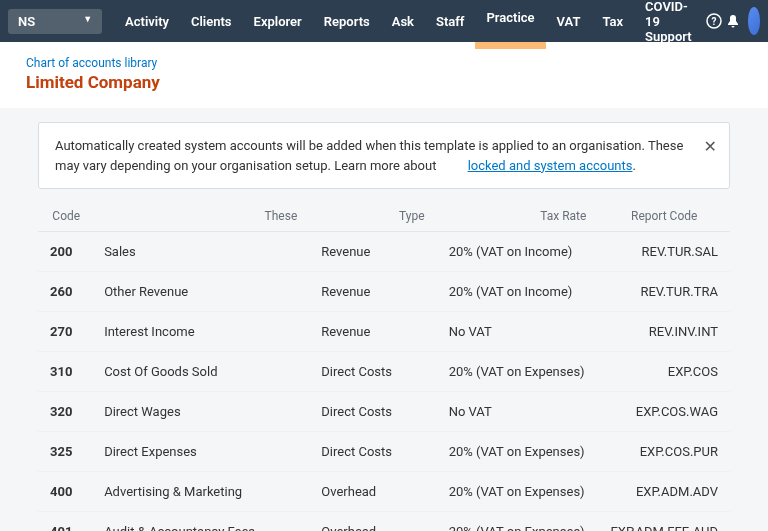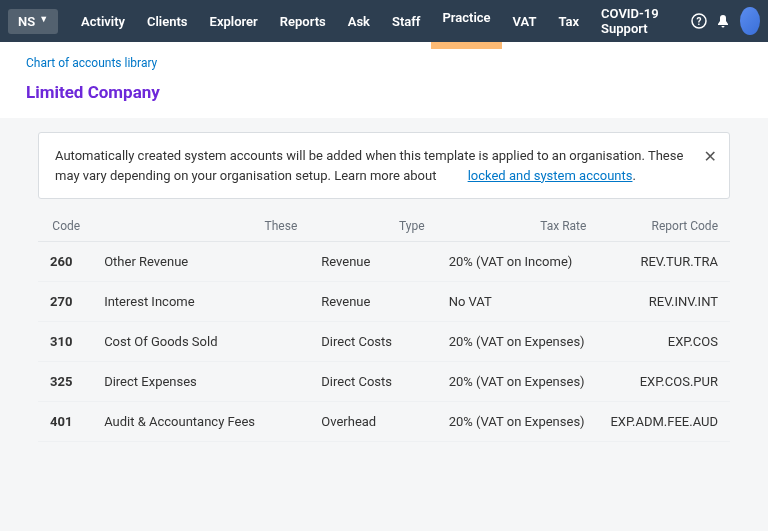--- a/index.html
+++ b/index.html
@@ -1,38 +1,38 @@
 <!DOCTYPE html>
 <html><head>
   <meta charset="utf-8">
   <style>
     * { margin: 0; padding: 0; box-sizing: border-box; }
     body { font-family: -apple-system, BlinkMacSystemFont, "Segoe UI", Roboto, sans-serif; font-size: 13px; color: #333; background: #f5f6f7; }
     
     .top-nav { background: #2d3e50; display: flex; align-items: center; padding: 0 8px; height: 42px; }
-    .org-selector { background: #53616f; color: #fff; padding: 5px 10px; border-radius: 3px; font-weight: 600; font-size: 13px; display: flex; margin-right: 12px; cursor: pointer; }
+    .org-selector { background: #53616f; color: #fff; padding: 5px 10px; border-radius: 3px; font-weight: 600; font-size: 13px; display: flex; margin-right: 12px; cursor: pointer; gap: 44px; }
     .org-selector .caret { margin-left: 4px; font-size: 9px; }
     .nav-item { color: #fff; padding: 9px 11px; font-size: 13px; font-weight: 600; height: 55px; display: flex; align-items: center; cursor: pointer; }
     .nav-item.active { border-bottom: 7px solid #fdba74; }
     .nav-spacer { flex: 1; }
     .nav-icon { color: #fff; width: 28px; height: 28px; display: flex; align-items: center; justify-content: center; cursor: pointer; margin: 0 2px; }
     .avatar { width: 28px; height: 28px; border-radius: 50%; background: linear-gradient(135deg,#5b8def,#3a6fd8); margin-left: 6px; cursor: pointer; }
     
     .page-header { background: #fff; padding: 14px 26px 16px; }
     .breadcrumb { color: #0077c8; font-size: 12px; cursor: pointer; }
-    .page-title { font-size: 17px; font-weight: 700; color: #6d28d9; margin-top: 12px; }
+    .page-title { font-size: 17px; font-weight: 700; color: #c2410c; margin-top: 2px; }
     
     .content { padding: 14px 38px; }
     .info-box { background: #fff; border: 1px solid #d9dde1; border-radius: 3px; padding: 13px 36px 13px 16px; font-size: 13px; color: #333; line-height: 1.5; position: relative; margin-bottom: 10px; }
     .info-box a { color: #0077c8; text-decoration: underline; cursor: pointer; padding-left: 28px; }
     .info-close { position: absolute; right: 12px; top: 12px; cursor: pointer; color: #555; font-size: 16px; }
     
     .accounts-table { width: 100%; border-collapse: collapse; }
     .accounts-table th { text-align: right; font-weight: 400; color: #68707a; font-size: 12px; padding: 10px 12px 8px; border-bottom: 1px solid #e4e7ea; }
-    .accounts-table th.right { text-align: right; }
+    .accounts-table th.right { text-align: center; }
     .accounts-table td { padding: 12px 12px; font-size: 13px; color: #333; border-bottom: 1px solid #eef0f2; }
     .accounts-table td.code { font-weight: 700; width: 55px; }
     .accounts-table td.right { text-align: right; }
     .col-name { width: 260px; }
     .col-type { width: 145px; }
     .col-tax { width: 190px; }
   </style>
 </head>
 <body>
 
@@ -84,20 +84,27 @@
       <tr>
         <th>Code</th>
         <th class="col-name">These</th>
         <th class="col-type">Type</th>
         <th class="col-tax">Tax Rate</th>
         <th class="right">Report Code</th>
       </tr>
     </thead>
     <tbody id="table-body">
         <tr>
+          <td class="code">200</td>
+          <td>Sales</td>
+          <td>Revenue</td>
+          <td>20% (VAT on Income)</td>
+          <td class="right">REV.TUR.SAL</td>
+        </tr>
+        <tr>
           <td class="code">260</td>
           <td>Other Revenue</td>
           <td>Revenue</td>
           <td>20% (VAT on Income)</td>
           <td class="right">REV.TUR.TRA</td>
         </tr>
         <tr>
           <td class="code">270</td>
           <td>Interest Income</td>
           <td>Revenue</td>
@@ -105,25 +112,39 @@
           <td class="right">REV.INV.INT</td>
         </tr>
         <tr>
           <td class="code">310</td>
           <td>Cost Of Goods Sold</td>
           <td>Direct Costs</td>
           <td>20% (VAT on Expenses)</td>
           <td class="right">EXP.COS</td>
         </tr>
         <tr>
+          <td class="code">320</td>
+          <td>Direct Wages</td>
+          <td>Direct Costs</td>
+          <td>No VAT</td>
+          <td class="right">EXP.COS.WAG</td>
+        </tr>
+        <tr>
           <td class="code">325</td>
           <td>Direct Expenses</td>
           <td>Direct Costs</td>
           <td>20% (VAT on Expenses)</td>
           <td class="right">EXP.COS.PUR</td>
+        </tr>
+        <tr>
+          <td class="code">400</td>
+          <td>Advertising &amp; Marketing</td>
+          <td>Overhead</td>
+          <td>20% (VAT on Expenses)</td>
+          <td class="right">EXP.ADM.ADV</td>
         </tr>
         <tr>
           <td class="code">401</td>
           <td>Audit &amp; Accountancy Fees</td>
           <td>Overhead</td>
           <td>20% (VAT on Expenses)</td>
           <td class="right">EXP.ADM.FEE.AUD</td>
         </tr>
       </tbody>
   </table>

